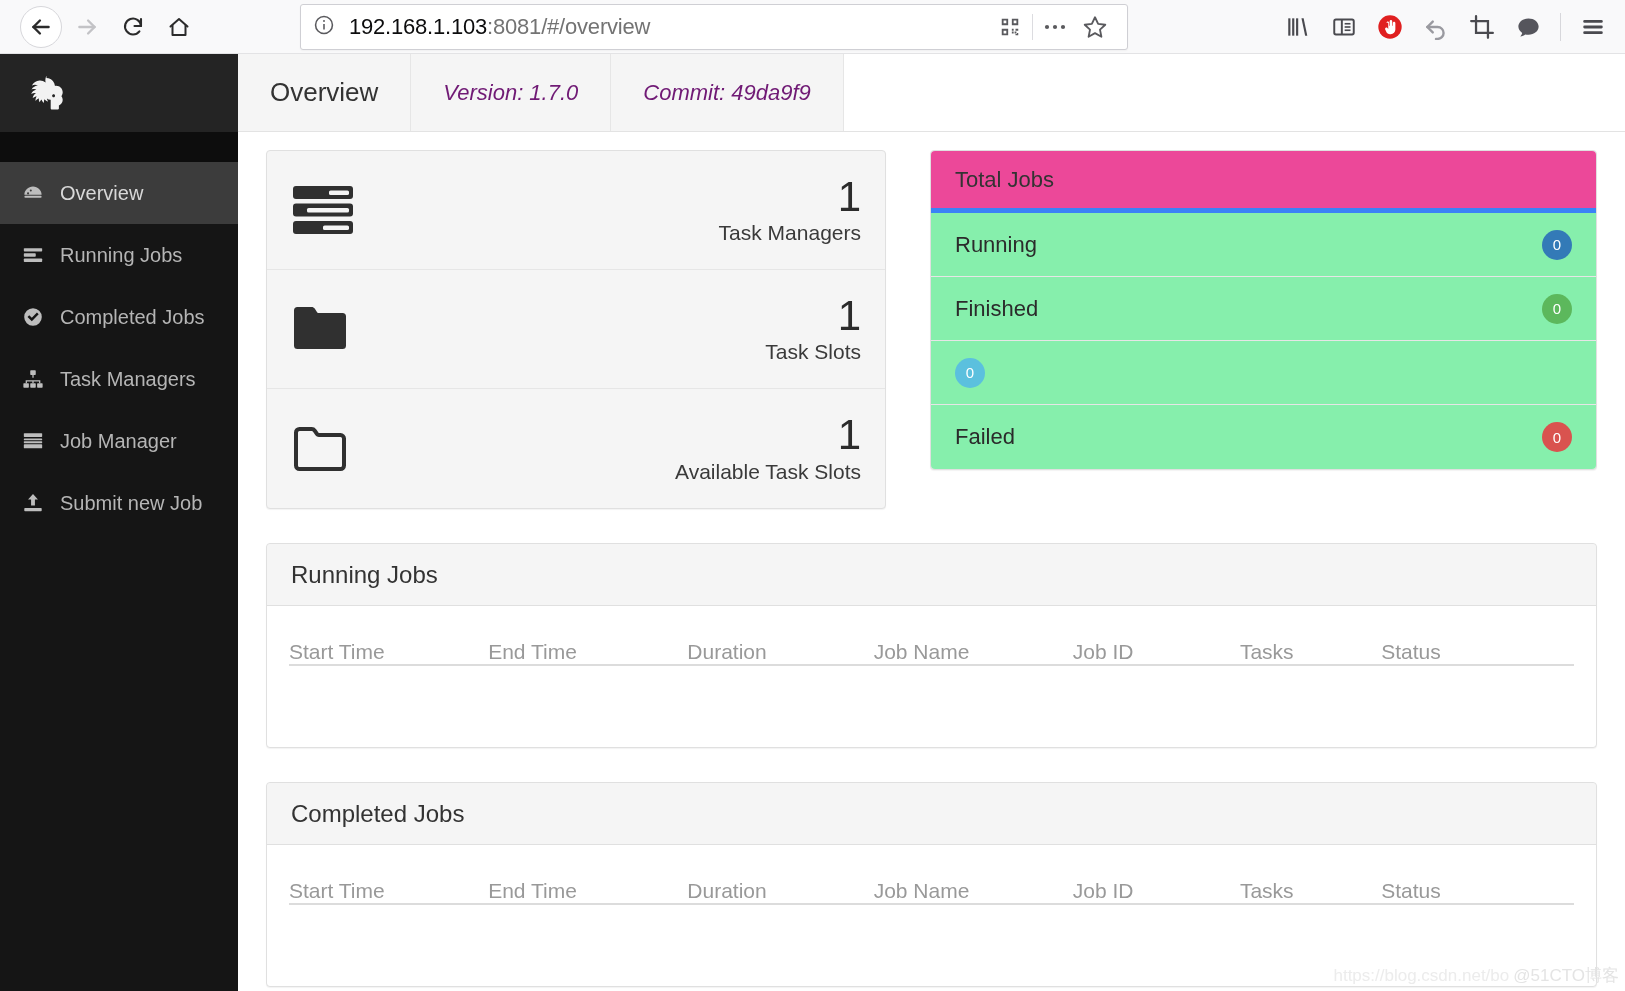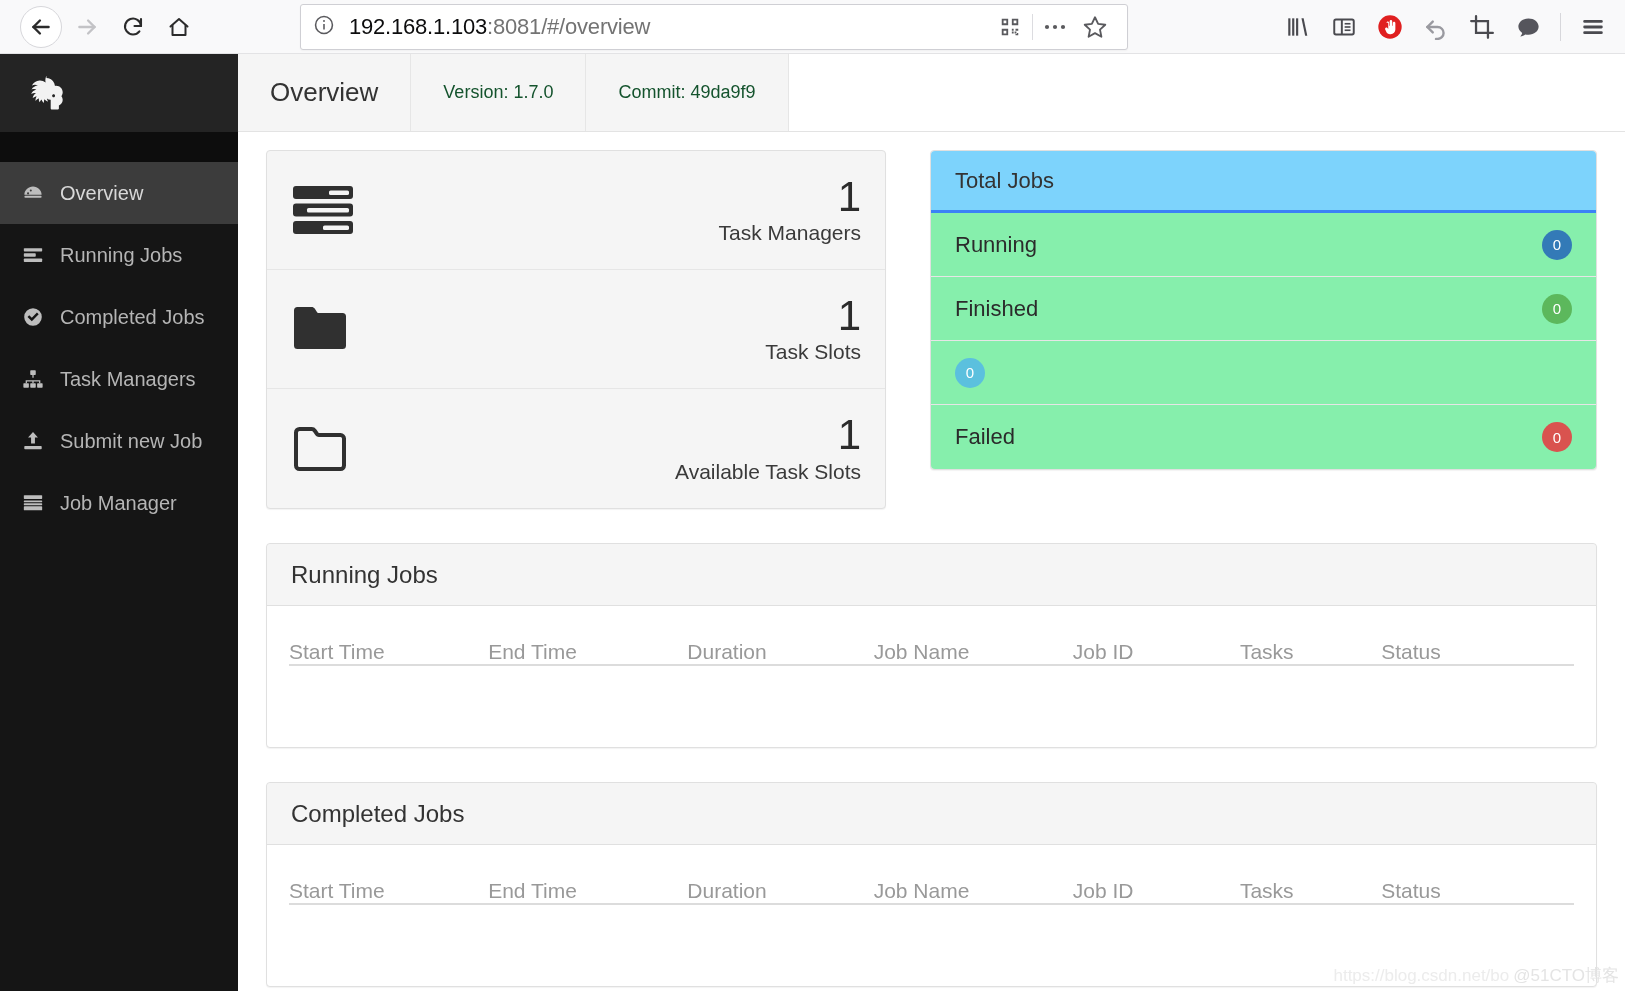--- a/index.html
+++ b/index.html
@@ -119,21 +119,21 @@
     background: #f5f5f5;
     border-bottom: 1px solid #e3e3e3;
     display: flex; align-items: stretch;
   }
   .ph-cell {
     display: flex; align-items: center;
     padding: 0 32px;
     font-size: 26px;
     color: #333;
   }
-  .ph-cell.muted { color: #14532d; border-left: 1px solid #e6e6e6; font-size: 18px; }
+  .ph-cell.muted { color: #701a75; border-left: 1px solid #e6e6e6; font-size: 22px; font-style: italic; }
   .ph-rest { flex: 1 1 auto; background: #fff; border-left: 1px solid #e6e6e6; }
 
   .main { padding: 18px 28px 0 28px; }
 
   .top-row { display: flex; gap: 44px; }
   .col-left { width: 620px; flex: 0 0 620px; }
   .col-right { flex: 1 1 auto; }
 
   .panel {
     background: #f5f5f5;
@@ -152,22 +152,22 @@
   .stat-row:last-child { border-bottom: none; }
   .stat-ico { flex: 0 0 auto; color: #303030; }
   .stat-ico svg { display: block; }
   .stat-txt { flex: 1 1 auto; text-align: right; }
   .stat-num { font-size: 42px; color: #2b2b2b; line-height: 1.05; font-weight: 400; }
   .stat-lbl { font-size: 21px; color: #3a3a3a; margin-top: 2px; }
 
   
   .tj-head {
     height: 62px;
-    background: #7dd3fc;
-    border-bottom: 3px solid #3b82f6;
+    background: #ec4899;
+    border-bottom: 5px solid #3b82f6;
     display: flex; align-items: center;
     padding: 0 24px;
     font-size: 22px; color: #333;
     border-radius: 4px 4px 0 0;
   }
   .tj-body { background: #86efac; border-radius: 0 0 4px 4px; }
   .tj-row {
     height: 64px;
     display: flex; align-items: center;
     padding: 0 24px;
@@ -391,37 +391,37 @@
             <rect x="16.5" y="16.5" width="6" height="5" rx=".7"></rect>
             <path d="M11.3 7.5h1.4v3.2h-1.4zM4 13.4h16v1.4H4zM4 13.4h1.4v3.1H4zM11.3 13.4h1.4v3.1h-1.4zM18.6 13.4H20v3.1h-1.4z"></path>
           </svg>
         </span>
         <span>Task Managers</span>
       </div>
 
       <div class="nav-item">
         <span class="nav-ico">
           <svg width="22" height="22" viewBox="0 0 24 24" fill="currentColor">
-            <path d="M12 2.2 6.6 8.2h3.3v6.4h4.2V8.2h3.3z"></path>
-            <rect x="2.5" y="17.4" width="19" height="3.6" rx=".8"></rect>
-          </svg>
-        </span>
-        <span>Submit new Job</span>
-      </div>
-
-      <div class="nav-item">
-        <span class="nav-ico">
-          <svg width="22" height="22" viewBox="0 0 24 24" fill="currentColor">
             <rect x="2" y="3.5" width="20" height="4" rx=".7"></rect>
             <rect x="2" y="9.2" width="20" height="2" rx=".5"></rect>
             <rect x="2" y="12.4" width="20" height="2" rx=".5"></rect>
             <rect x="2" y="15.6" width="20" height="4.4" rx=".7"></rect>
           </svg>
         </span>
         <span>Job Manager</span>
+      </div>
+
+      <div class="nav-item">
+        <span class="nav-ico">
+          <svg width="22" height="22" viewBox="0 0 24 24" fill="currentColor">
+            <path d="M12 2.2 6.6 8.2h3.3v6.4h4.2V8.2h3.3z"></path>
+            <rect x="2.5" y="17.4" width="19" height="3.6" rx=".8"></rect>
+          </svg>
+        </span>
+        <span>Submit new Job</span>
       </div>
 
     </div>
   </div>
 
   <div class="content">
 
     <div class="page-head">
       <div class="ph-cell">Overview</div>
       <div class="ph-cell muted">Version: 1.7.0</div>

